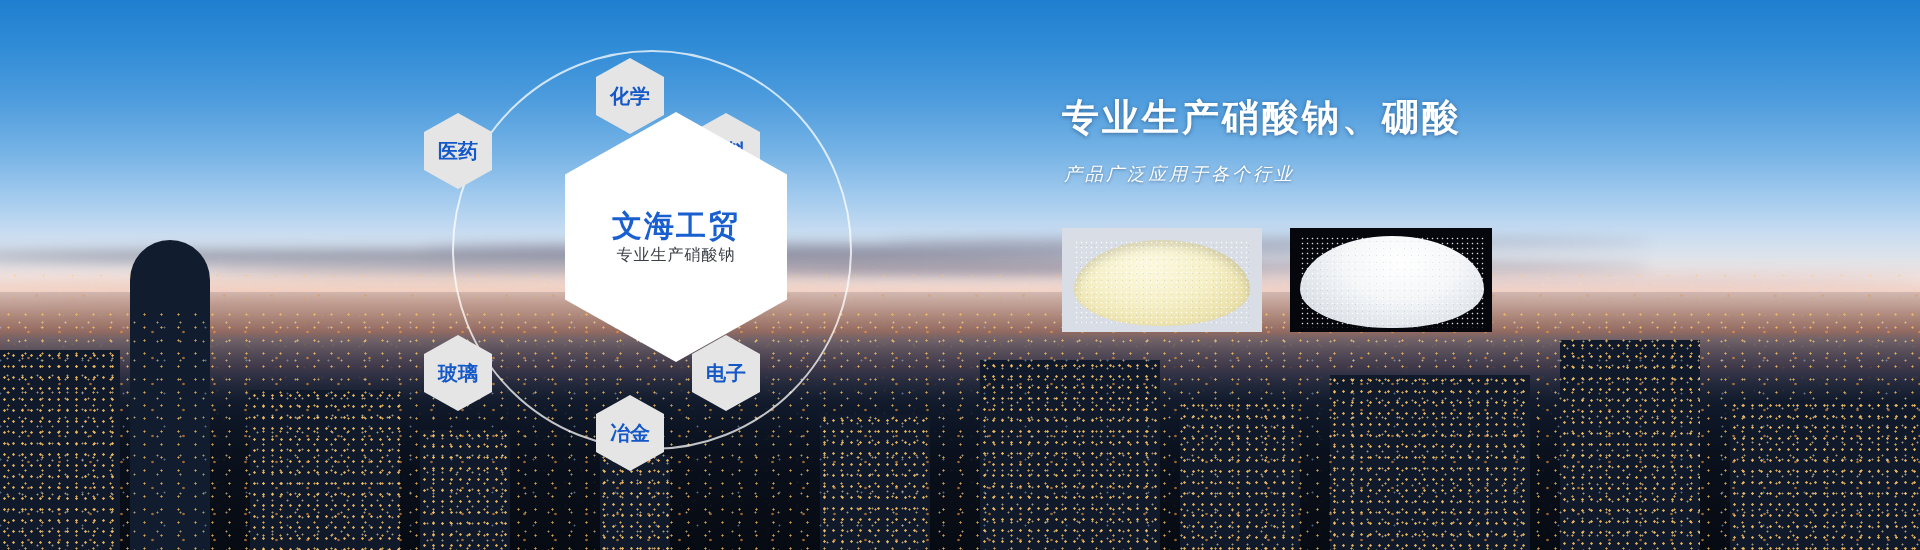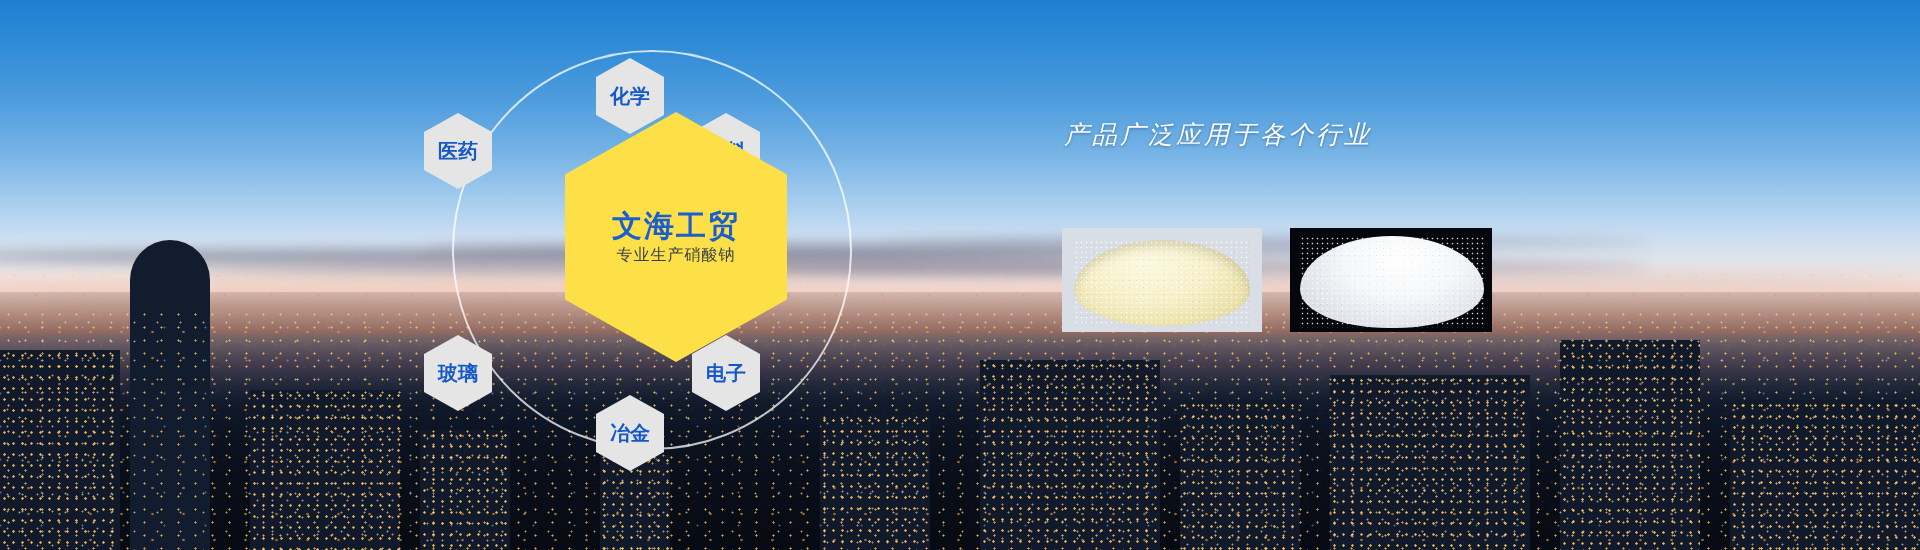--- a/index.html
+++ b/index.html
@@ -106,21 +106,21 @@
     clip-path:polygon(50% 0%,100% 25%,100% 75%,50% 100%,0% 75%,0% 25%);
     filter:drop-shadow(0 2px 6px rgba(0,40,90,.35));
   }
   .hex-sm{width:68px;height:76px;}
   .hex-sm span{
     color:#1558c8;font-weight:bold;font-size:20px;letter-spacing:0px;
     white-space:nowrap;line-height:1;
   }
   .hex-center{
     width:222px;height:250px;left:135px;top:102px;
-    flex-direction:column;gap:6px;background:#fde047;
+    flex-direction:column;gap:6px;background:#ffffff;
   }
   .hex-center .title{color:#1a5fd0;font-weight:bold;font-size:30px;letter-spacing:2px;line-height:1;}
   .hex-center .sub{color:#3a3f46;font-size:16px;letter-spacing:1px;line-height:1;}
 
   .h-chem{left:166px;top:48px;}
   .h-glaze{left:262px;top:103px;}
   .h-elec{left:262px;top:325px;}
   .h-metal{left:166px;top:385px;}
   .h-glass{left:-6px;top:325px;}
   .h-med{left:-6px;top:103px;}
@@ -129,21 +129,21 @@
   .copy{position:absolute;left:1062px;top:96px;width:640px;}
   .copy .h1{
     color:#ffffff;font-size:37px;font-weight:bold;letter-spacing:3px;
     line-height:1.2;text-shadow:0 1px 4px rgba(0,30,70,.45);margin:0;
   }
   .copy .h2{
     color:#eef4fb;font-size:15px;letter-spacing:.2px;margin:11px 0 0 2px;
     text-shadow:0 1px 3px rgba(0,30,70,.4);
   }
   .copy .h3{
-    color:#ffffff;font-size:25px;font-style:italic;letter-spacing:3px;
+    color:#ffffff;font-size:18px;font-style:italic;letter-spacing:3px;
     margin:22px 0 0 2px;text-shadow:0 1px 3px rgba(0,30,70,.4);
   }
 
   
   .photo{position:absolute;top:228px;height:104px;overflow:hidden;}
   .photo-a{left:1062px;width:200px;background:#d8dde6;}
   .photo-b{left:1290px;width:202px;background:#05070c;}
   .pile{position:absolute;border-radius:50% 50% 48% 48%/58% 58% 42% 42%;}
   .pile-a{
     left:12px;top:12px;width:176px;height:86px;
@@ -221,20 +221,21 @@
       <span>玻璃</span>
     </div>
 
     <div class="hex hex-center">
       <div class="title">文海工贸</div>
       <div class="sub">专业生产硝酸钠</div>
     </div>
   </div>
 
   <div class="copy">
+    <h1 class="h1">专业生产硝酸钠、硼酸</h1>
     <div class="h3">产品广泛应用于各个行业</div>
   </div>
 
   <div class="photo photo-a">
     <div class="pile pile-a">
       <div class="grain"></div>
     </div>
   </div>
   <div class="photo photo-b">
     <div class="pile pile-b">

